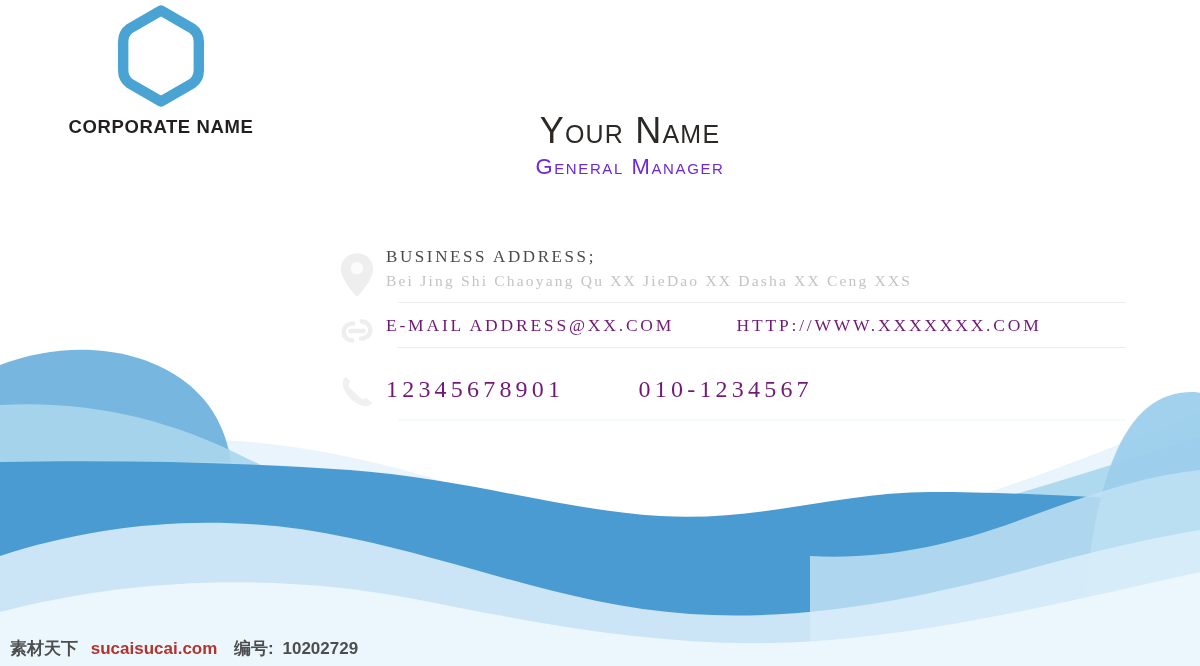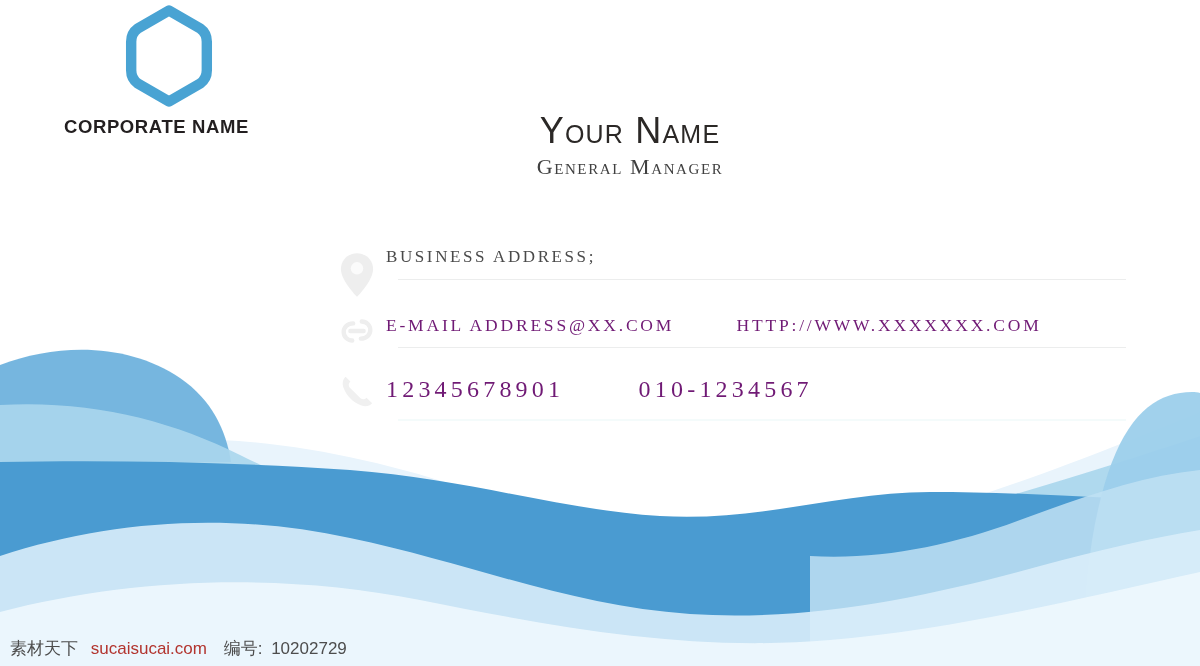--- a/index.html
+++ b/index.html
@@ -27,25 +27,25 @@
     top: 0;
     width: 1200px;
     height: 666px;
     z-index: 1;
     pointer-events: none;
   }
 
   
   .logo-block {
     position: absolute;
-    left: 64px;
+    left: 56px;
     top: 4px;
     width: 210px;
     z-index: 5;
-    text-align: left;
+    text-align: center;
   }
   .logo-mark {
     width: 96px;
     height: 104px;
     margin: 0 auto;
     display: block;
   }
   .corporate-name {
     margin-top: 8px;
     font-size: 18.5px;
@@ -70,23 +70,23 @@
     font-weight: normal;
     font-size: 36px;
     color: #2b2826;
     letter-spacing: 1.2px;
     font-variant: small-caps;
     line-height: 1.08;
     white-space: nowrap;
   }
   .person-title {
     margin-top: 3px;
-    font-family: Liberation Serif, serif;
+    font-family: Liberation Sans, sans-serif;
     font-size: 22px;
-    color: #404040;
+    color: #6d28d9;
     letter-spacing: 1.6px;
     font-variant: small-caps;
     white-space: nowrap;
   }
 
   
   .contact-area {
     position: absolute;
     left: 336px;
     top: 246px;
@@ -160,21 +160,21 @@
   }
 
   
   .watermark {
     position: absolute;
     left: 10px;
     bottom: 6px;
     z-index: 20;
     font-family: "Liberation Sans", sans-serif;
     font-size: 17px;
-    font-weight: normal;
+    font-weight: bold;
     white-space: nowrap;
     text-align: center;
   }
   .watermark .wm-cn {
     color: #4d4d4d;
   }
   .watermark .wm-site {
     color: #b2342e;
     margin-left: 8px;
   }
@@ -224,20 +224,21 @@
   </div>
 
   <div class="contact-area">
 
     <div class="contact-row row-address">
       <svg class="row-icon" viewBox="0 0 30 40" xmlns="http://www.w3.org/2000/svg">
         <path d="M15 1 C7.3 1 1 7.2 1 14.8 C1 25 15 39 15 39 C15 39 29 25 29 14.8 C29 7.2 22.7 1 15 1 Z" fill="#eeeeee"></path>
         <circle cx="15" cy="14.2" r="5.4" fill="#fbfbfb"></circle>
       </svg>
       <div class="addr-label">BUSINESS ADDRESS;</div>
+      <div class="addr-value">Bei Jing Shi Chaoyang Qu XX JieDao XX Dasha XX Ceng XXS</div>
       <div class="divider"></div>
     </div>
 
     <div class="contact-row row-email">
       <svg class="row-icon" viewBox="0 0 40 40" xmlns="http://www.w3.org/2000/svg">
         <g fill="none" stroke="#eeeeee" stroke-width="4.6" stroke-linecap="round">
           <path d="M16 12 C10 12 6 16 6 21 C6 26 10 30 15 30"></path>
           <path d="M24 28 C30 28 34 24 34 19 C34 14 30 10 25 10"></path>
           <path d="M13 20 L27 20"></path>
         </g>

